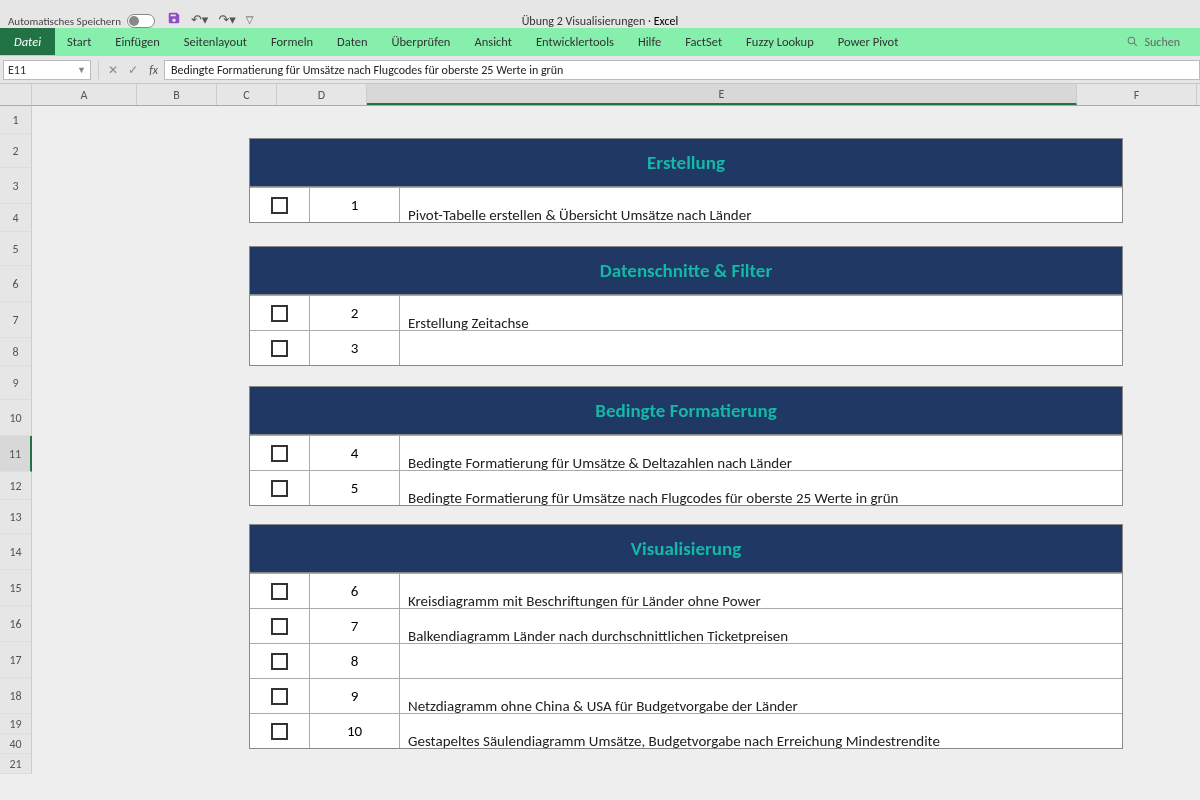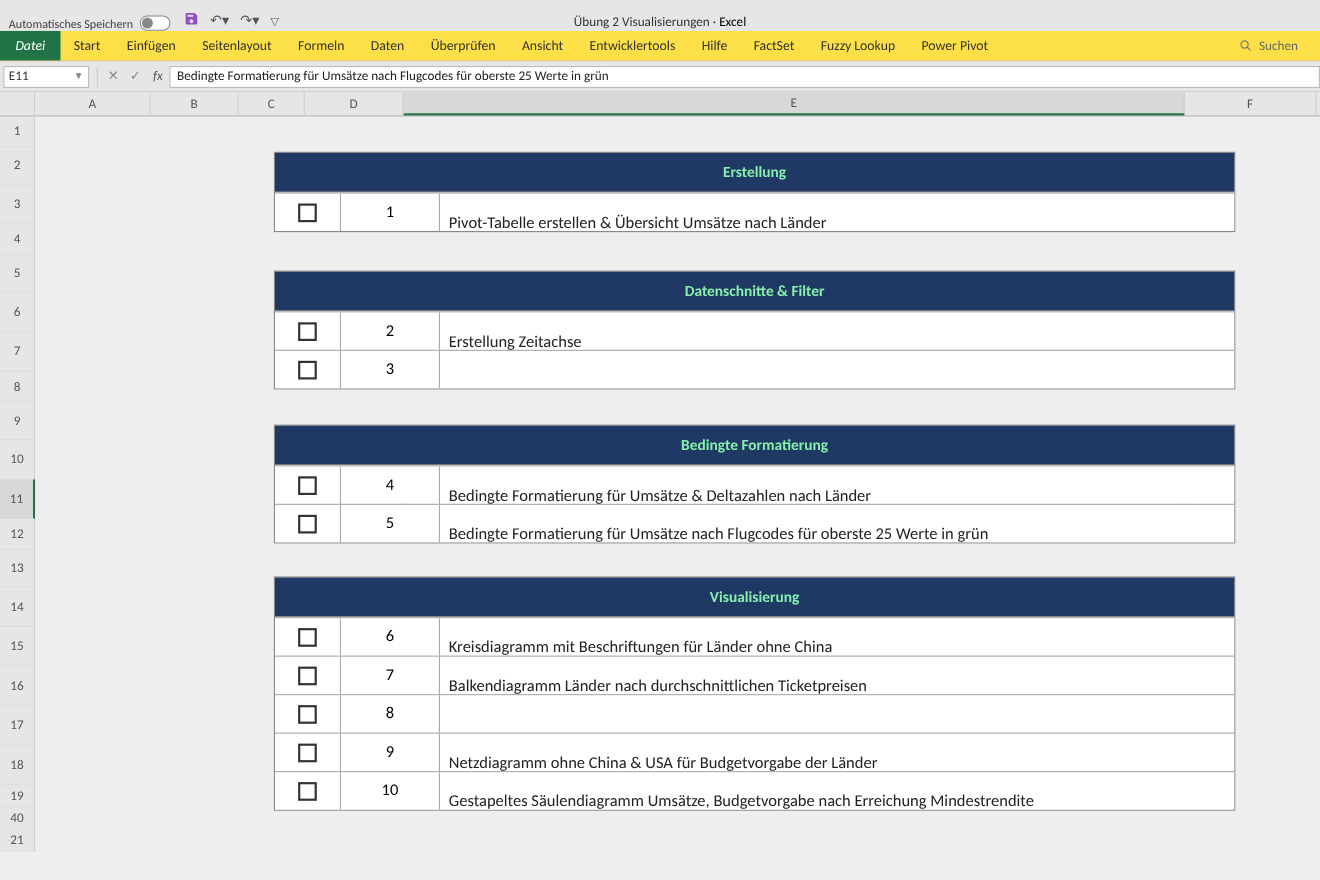--- a/index.html
+++ b/index.html
@@ -9,29 +9,29 @@
 .titlebar { height: 28px; background: #e6e6e6; display: flex; align-items: flex-end; padding: 0 8px; position: relative; }
 .autosave { display: flex; align-items: center; gap: 6px; font-size: 11px; color: #444; }
 .toggle { width: 28px; height: 14px; border: 1px solid #888; border-radius: 8px; position: relative; background: #fff; }
 .toggle::after { content: ""; position: absolute; left: 1px; top: 1px; width: 10px; height: 10px; border-radius: 50%; background: #888; }
 .qa-icons { display: flex; align-items: center; gap: 10px; margin-left: 12px; color: #555; font-size: 13px; }
 .qa-icons span { cursor: pointer; }
 .doc-title { position: absolute; left: 50%; transform: translateX(-50%); font-size: 12px; color: #333; }
 .doc-title .app { color: #000000; }
 
 
-.ribbon-tabs { height: 28px; display: flex; background: #fde047; border-bottom: 1px solid #c8c8c8; font-size: 12.5px; }
+.ribbon-tabs { height: 28px; display: flex; background: #86efac; border-bottom: 1px solid #c8c8c8; font-size: 12.5px; }
 .tab { padding: 0 12px; height: 100%; display: flex; align-items: center; color: #333; cursor: pointer; }
 .tab.file { background: #217346; color: #fff; padding: 0 14px; font-style: italic; }
 .search-box { margin-left: auto; margin-right: 20px; display: flex; align-items: center; gap: 6px; color: #666; font-size: 12px; }
 .search-icon { width: 13px; height: 13px; }
 
 
 .namebox-row { height: 28px; background: #e6e6e6; border-bottom: 1px solid #c8c8c8; display: flex; align-items: center; font-size: 12px; }
-.namebox { width: 78px; height: 20px; background: #fff; border: 1px solid #bbb; margin: 0 3px; display: flex; align-items: center; padding: 0 4px; color: #333; }
+.namebox { width: 88px; height: 20px; background: #fff; border: 1px solid #bbb; margin: 0 3px; display: flex; align-items: center; padding: 0 4px; color: #333; }
 .namebox .dd { margin-left: auto; color: #888; font-size: 9px; }
 .fb-sep { width: 1px; height: 18px; background: #ccc; margin: 0 4px; }
 .fb-btn { color: #888; padding: 0 5px; font-size: 12px; cursor: pointer; }
 .fx { font-style: italic; color: #555; padding: 0 6px; }
 .formula-text { flex: 1; background: #fff; height: 20px; border: 1px solid #bbb; display: flex; align-items: center; padding: 0 6px; color: #222; }
 
 
 .grid { display: flex; height: calc(800px - 28px - 28px - 28px); background: #eee; }
 .corner { width: 32px; height: 22px; background: #e6e6e6; border-right: 1px solid #ccc; border-bottom: 1px solid #aaa; }
 .rowhdrs { width: 32px; }
@@ -46,21 +46,21 @@
 .colhdrs { height: 22px; display: flex; background: #e6e6e6; border-bottom: 1px solid #aaa; }
 .colhdr { border-right: 1px solid #ccc; display: flex; align-items: center; justify-content: center; font-size: 12px; color: #555; }
 .colhdr.sel { background: #d8d8d8; border-bottom: 2px solid #217346; }
 .cA { width: 105px; } .cB { width: 80px; } .cC { width: 60px; } .cD { width: 90px; }
 .cE { width: 710px; } .cF { width: 120px; }
 
 .cells { position: relative; flex: 1; background: #eee; }
 
 
 .block { position: absolute; left: 217px; width: 874px; border: 1px solid #888; }
-.block-hdr { background: #1f3864; color: #86efac; font-weight: 600; font-size: 14px; height: 36px; display: flex; align-items: center; justify-content: center; border-bottom: 1px solid #888; }
+.block-hdr { background: #1f3864; color: #14b8a6; font-weight: 600; font-size: 19px; height: 48px; display: flex; align-items: center; justify-content: center; border-bottom: 1px solid #888; }
 .block-row { height: 35px; display: flex; background: #fff; border-top: 1px solid #aaa; }
 .block-row:first-of-type { border-top: none; }
 .cell-check { width: 60px; border-right: 1px solid #aaa; display: flex; align-items: center; justify-content: center; }
 .cell-num { width: 90px; border-right: 1px solid #aaa; display: flex; align-items: center; justify-content: center; font-size: 15px; }
 .cell-text { flex: 1; display: flex; align-items: center; padding: 0 8px; font-size: 15px; color: #222; margin-top: 20px; }
 .chk { width: 17px; height: 17px; border: 2px solid #333; }
 
 .sel-cell { position: absolute; border: 2px solid #217346; pointer-events: none; }
 .sel-cell::after { content: ""; position: absolute; right: -3px; bottom: -3px; width: 6px; height: 6px; background: #217346; }
 .plus-cursor { position: absolute; color: #fff; font-size: 14px; font-weight: bold; pointer-events: none; text-shadow: 0 0 2px #000; }
@@ -209,21 +209,21 @@
             <div class="cell-text">Bedingte Formatierung für Umsätze nach Flugcodes für oberste 25 Werte in grün</div>
           </div>
         </div>
         <div class="block" style="top: 418px;">
           <div class="block-hdr">Visualisierung</div>
           <div class="block-row">
             <div class="cell-check">
               <div class="chk"></div>
             </div>
             <div class="cell-num">6</div>
-            <div class="cell-text">Kreisdiagramm mit Beschriftungen für Länder ohne China</div>
+            <div class="cell-text">Kreisdiagramm mit Beschriftungen für Länder ohne Power</div>
           </div>
           <div class="block-row">
             <div class="cell-check">
               <div class="chk"></div>
             </div>
             <div class="cell-num">7</div>
             <div class="cell-text">Balkendiagramm Länder nach durchschnittlichen Ticketpreisen</div>
           </div>
           <div class="block-row">
             <div class="cell-check">

